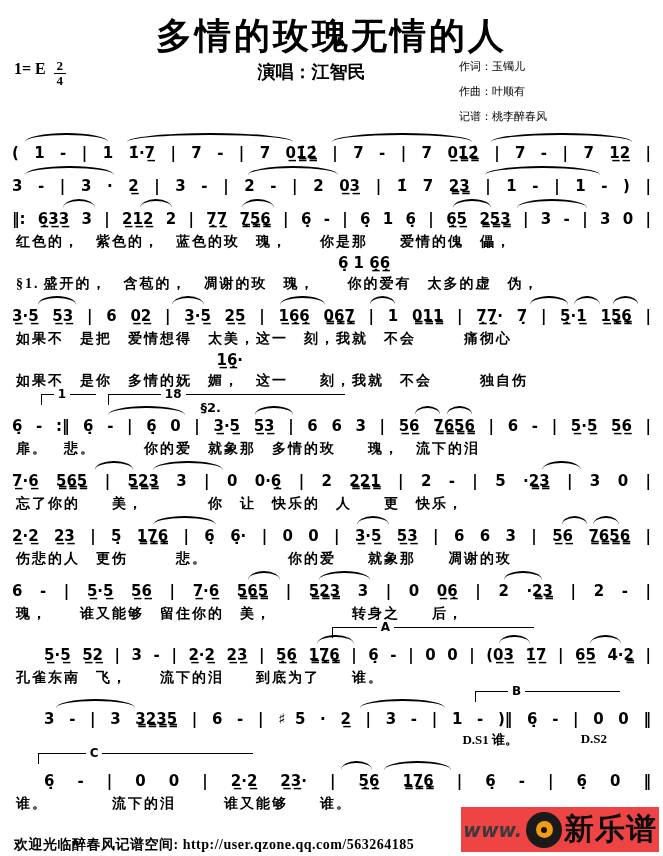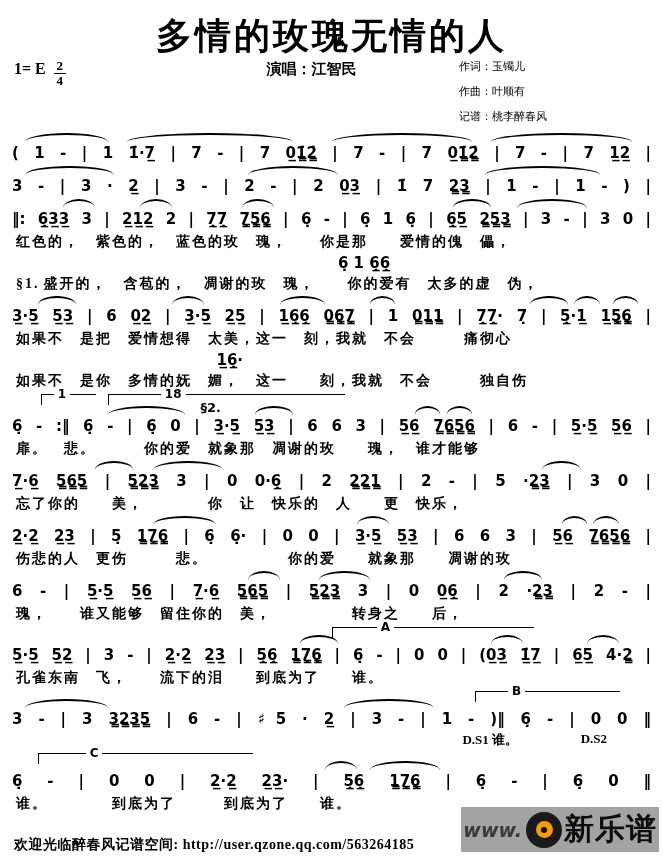--- a/index.html
+++ b/index.html
@@ -11,36 +11,36 @@
   
   .title{
     text-align:center;font-size:36px;font-weight:bold;letter-spacing:3px;
     padding-top:12px;height:38px;
     font-family:"Liberation Serif","DejaVu Serif",serif;
   }
   .meta{display:flex;padding:4px 14px 0 14px;height:78px;}
   .keysig{width:150px;font-size:16px;font-weight:bold;display:flex;align-items:flex-start;padding-top:6px;}
   .frac{display:inline-flex;flex-direction:column;align-items:center;margin-left:8px;font-size:13px;line-height:12px;font-weight:bold;}
   .frac .bar{width:12px;border-top:1.5px solid #000;margin:1px 0;}
-  .singer{flex:1;text-align:center;font-size:15px;font-weight:bold;padding-top:6px;}
+  .singer{flex:1;text-align:center;font-size:18px;font-weight:bold;padding-top:6px;}
   .credits{width:190px;font-size:11px;font-weight:normal;line-height:25px;text-align:left;}
   
   .score{padding:0 12px;}
   .sys{position:relative;}
   .music{
     position:relative;
     font-family:"DejaVu Sans","Liberation Sans",sans-serif;
     font-weight:bold;font-size:15px;line-height:24px;
     text-align:justify;text-align-last:justify;
     padding-top:9px;
   }
   .music .arcbox{position:absolute;left:0;right:0;top:1px;height:8px;}
   .sys.volta-sys .music{padding-top:22px;}
   .sys.volta-sys .music .arcbox{top:14px;}
-  .sys.brk-sys .music{padding-top:18px;}
+  .sys.brk-sys .music{padding-top:18px;margin-left:32px;}
   .sys.brk-sys .music .arcbox{top:10px;}
   .arc{
     position:absolute;top:0;height:7px;
     border-top:2px solid #000;
     border-radius:50% 50% 0 0 / 100% 100% 0 0;
   }
   .lyric{
     font-size:14px;font-weight:bold;letter-spacing:2px;line-height:22px;
     padding-left:4px;white-space:nowrap;position:relative;
   }
@@ -70,21 +70,21 @@
   .dsrow{position:relative;height:20px;font-size:13px;font-weight:bold;}
   .ds1{position:absolute;left:70.5%;}
   .ds2{position:absolute;left:89%;}
   
   .footer{
     position:absolute;left:14px;bottom:2px;font-size:14px;letter-spacing:0.5px;
     font-weight:bold;
   }
   .watermark{
     position:absolute;right:4px;bottom:4px;display:flex;align-items:center;
-    background:#a3a3a3;padding:2px 2px;
+    background:#ef4444;padding:2px 2px;
   }
   .www{font-family:"DejaVu Sans",sans-serif;font-style:italic;font-weight:bold;font-size:19px;color:#3a3a3a;margin-right:2px;}
   .disc{width:36px;height:36px;border-radius:50%;background:#1a1a1a;display:flex;align-items:center;justify-content:center;margin:0 2px;}
   .disc .inner{width:17px;height:17px;border-radius:50%;background:#f39c12;display:flex;align-items:center;justify-content:center;}
   .disc .core{width:6px;height:6px;border-radius:50%;background:#111;}
   .wname{font-family:"DejaVu Sans",sans-serif;font-weight:bold;font-size:30px;color:#0d0d0d;letter-spacing:1px;}
 </style>
 </head>
 <body>
 
@@ -180,21 +180,21 @@
       <div class="music">
         <span class="seg2">§2.</span>
         <span class="arcbox">
             <span class="arc" style="left: 15%; width: 12%;"></span>
             <span class="arc" style="left: 38%; width: 6%;"></span>
             <span class="arc" style="left: 63%; width: 4%;"></span>
             <span class="arc" style="left: 68%; width: 4%;"></span>
           </span>
         <span>6̣ - :‖ 6̣ - | 6̣ 0 | 3̲·5̲ 5̲3̲ | 6 6 3 | 5̲6̲ 7̳6̳5̳6̳ | 6 - | 5̲·5̲ 5̲6̲ |</span>
       </div>
-      <div class="lyric">扉。　悲。　　　你的爱　就象那　凋谢的玫　　瑰，　谁才能够</div>
+      <div class="lyric">扉。　悲。　　　你的爱　就象那　多情的玫　　瑰，　流下的泪</div>
     </div>
 
     <div class="sys">
       <div class="music">
         <span class="arcbox">
             <span class="arc" style="left: 13%; width: 6%;"></span>
             <span class="arc" style="left: 22%; width: 11%;"></span>
             <span class="arc" style="left: 83%; width: 6%;"></span>
           </span>
         <span>7̲·6̲ 5̳6̳5̳ | 5̳2̳3̳ 3 | 0 0·6̣̲ | 2 2̳2̳1̳ | 2 - | 5 ·2̳3̳ | 3 0 |</span>
@@ -263,21 +263,21 @@
       <div class="bracket brC">
         <span class="blabel">C</span>
       </div>
       <div class="music">
         <span class="arcbox">
             <span class="arc" style="left: 49%; width: 5%;"></span>
             <span class="arc" style="left: 56%; width: 11%;"></span>
           </span>
         <span>6̣ - | 0 0 | 2̲·2̲ 2̲3̲· | 5̣̲6̣̲ 1̳7̣̳6̣̳ | 6̣ - | 6̣ 0 ‖</span>
       </div>
-      <div class="lyric">谁。　　　　到底为了　　　到底为了　　谁。</div>
+      <div class="lyric">谁。　　　　流下的泪　　　谁又能够　　谁。</div>
     </div>
 
   </div>
 
   <div class="footer">欢迎光临醉春风记谱空间: http://user.qzone.qq.com/563264185</div>
 
   <div class="watermark">
     <span class="www">www.</span>
     <span class="disc">
       <span class="inner">

